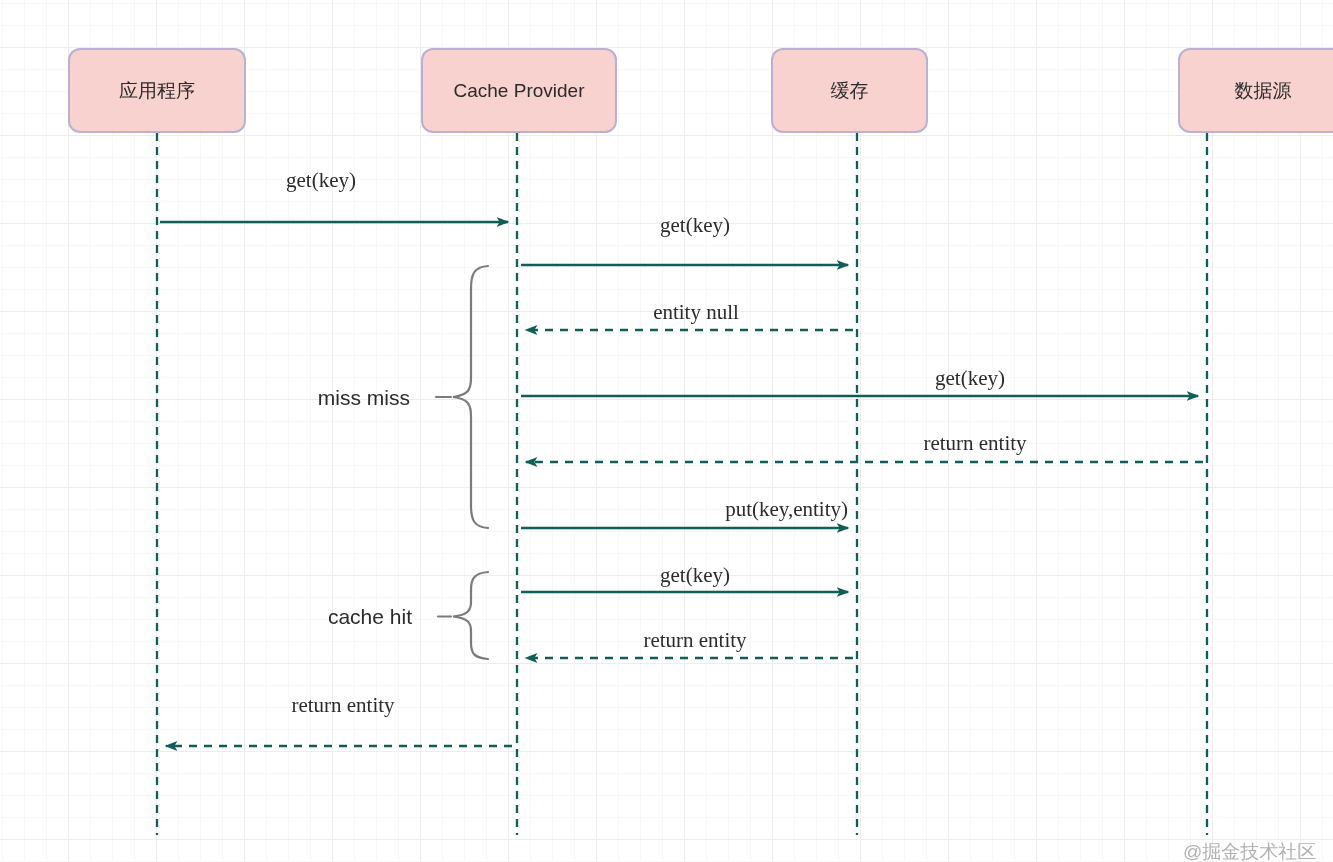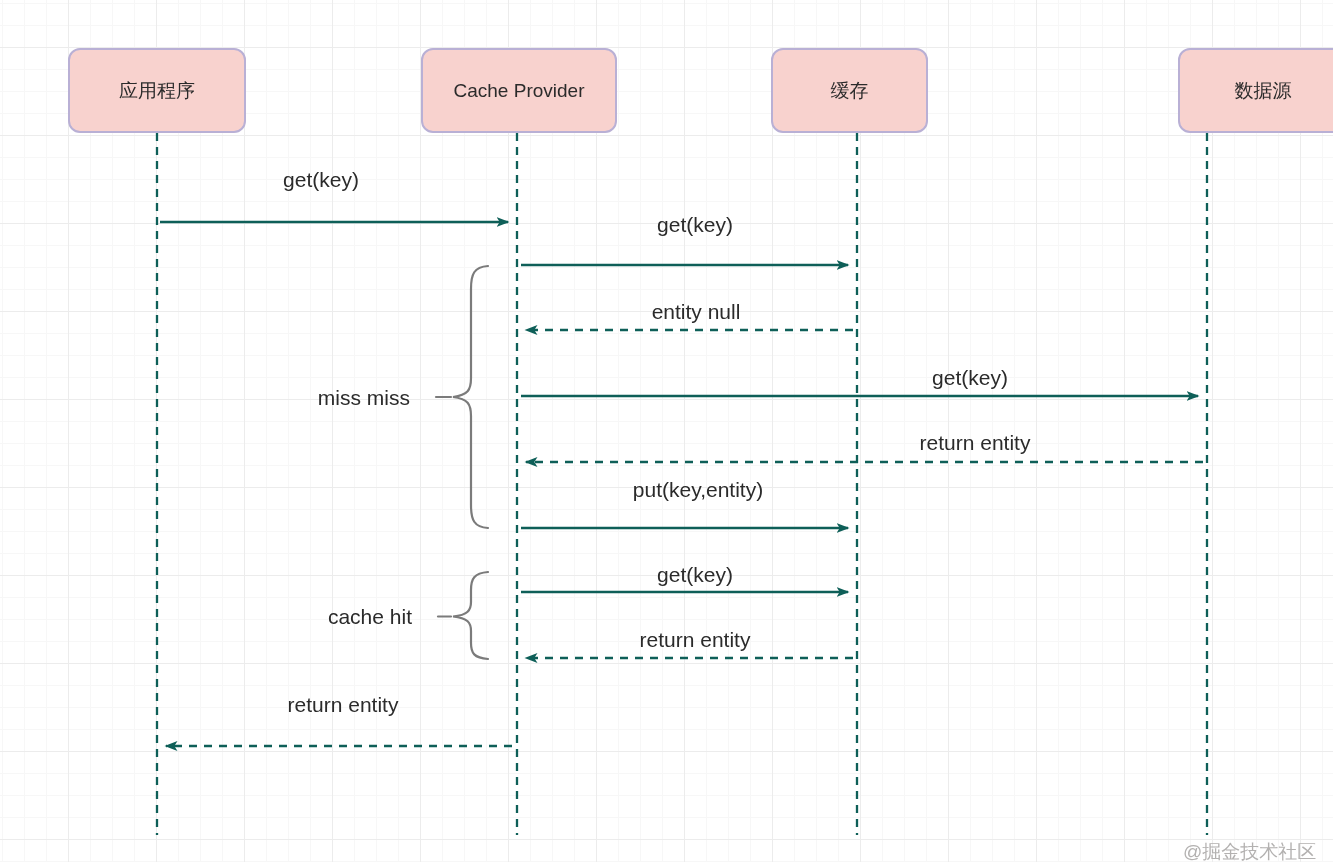--- a/index.html
+++ b/index.html
@@ -38,21 +38,21 @@
   .actor{
     position:absolute;top:48px;height:85px;box-sizing:border-box;
     background:var(--actor-fill);
     border:2px solid var(--actor-border);
     border-radius:12px;
     display:flex;align-items:center;justify-content:center;
     font-size:19px;
   }
   .msg-label{
     position:absolute;width:300px;text-align:center;
-    font-size:21px;line-height:26px;white-space:nowrap;
+    font-size:21px;line-height:26px;white-space:nowrap;font-family:Liberation Serif, serif;
   }
   .group-label{
     position:absolute;width:200px;text-align:right;
     font-size:21px;line-height:26px;white-space:nowrap;
   }
   .watermark{
     position:absolute;left:1183px;top:839px;
     font-size:19px;color:var(--watermark);white-space:nowrap;
   }
 </style>
@@ -101,21 +101,21 @@
   </div>
   <div class="actor" style="left:1178px;width:170px;">
     <span>数据源</span>
   </div>
 
   <div class="msg-label" style="left:171px;top:167px;">get(key)</div>
   <div class="msg-label" style="left:545px;top:212px;">get(key)</div>
   <div class="msg-label" style="left:546px;top:299px;">entity null</div>
   <div class="msg-label" style="left:820px;top:365px;">get(key)</div>
   <div class="msg-label" style="left:825px;top:430px;">return entity</div>
-  <div class="msg-label" style="left:548px;top:477px;">put(key,entity)</div>
+  <div class="msg-label" style="left:548px;top:496px;text-align:right;">put(key,entity)</div>
   <div class="msg-label" style="left:545px;top:562px;">get(key)</div>
   <div class="msg-label" style="left:545px;top:627px;">return entity</div>
   <div class="msg-label" style="left:193px;top:692px;">return entity</div>
 
   <div class="group-label" style="left:210px;top:385px;">miss miss</div>
   <div class="group-label" style="left:212px;top:604px;">cache hit</div>
 
   <div class="watermark">@掘金技术社区</div>
 
 </div>

